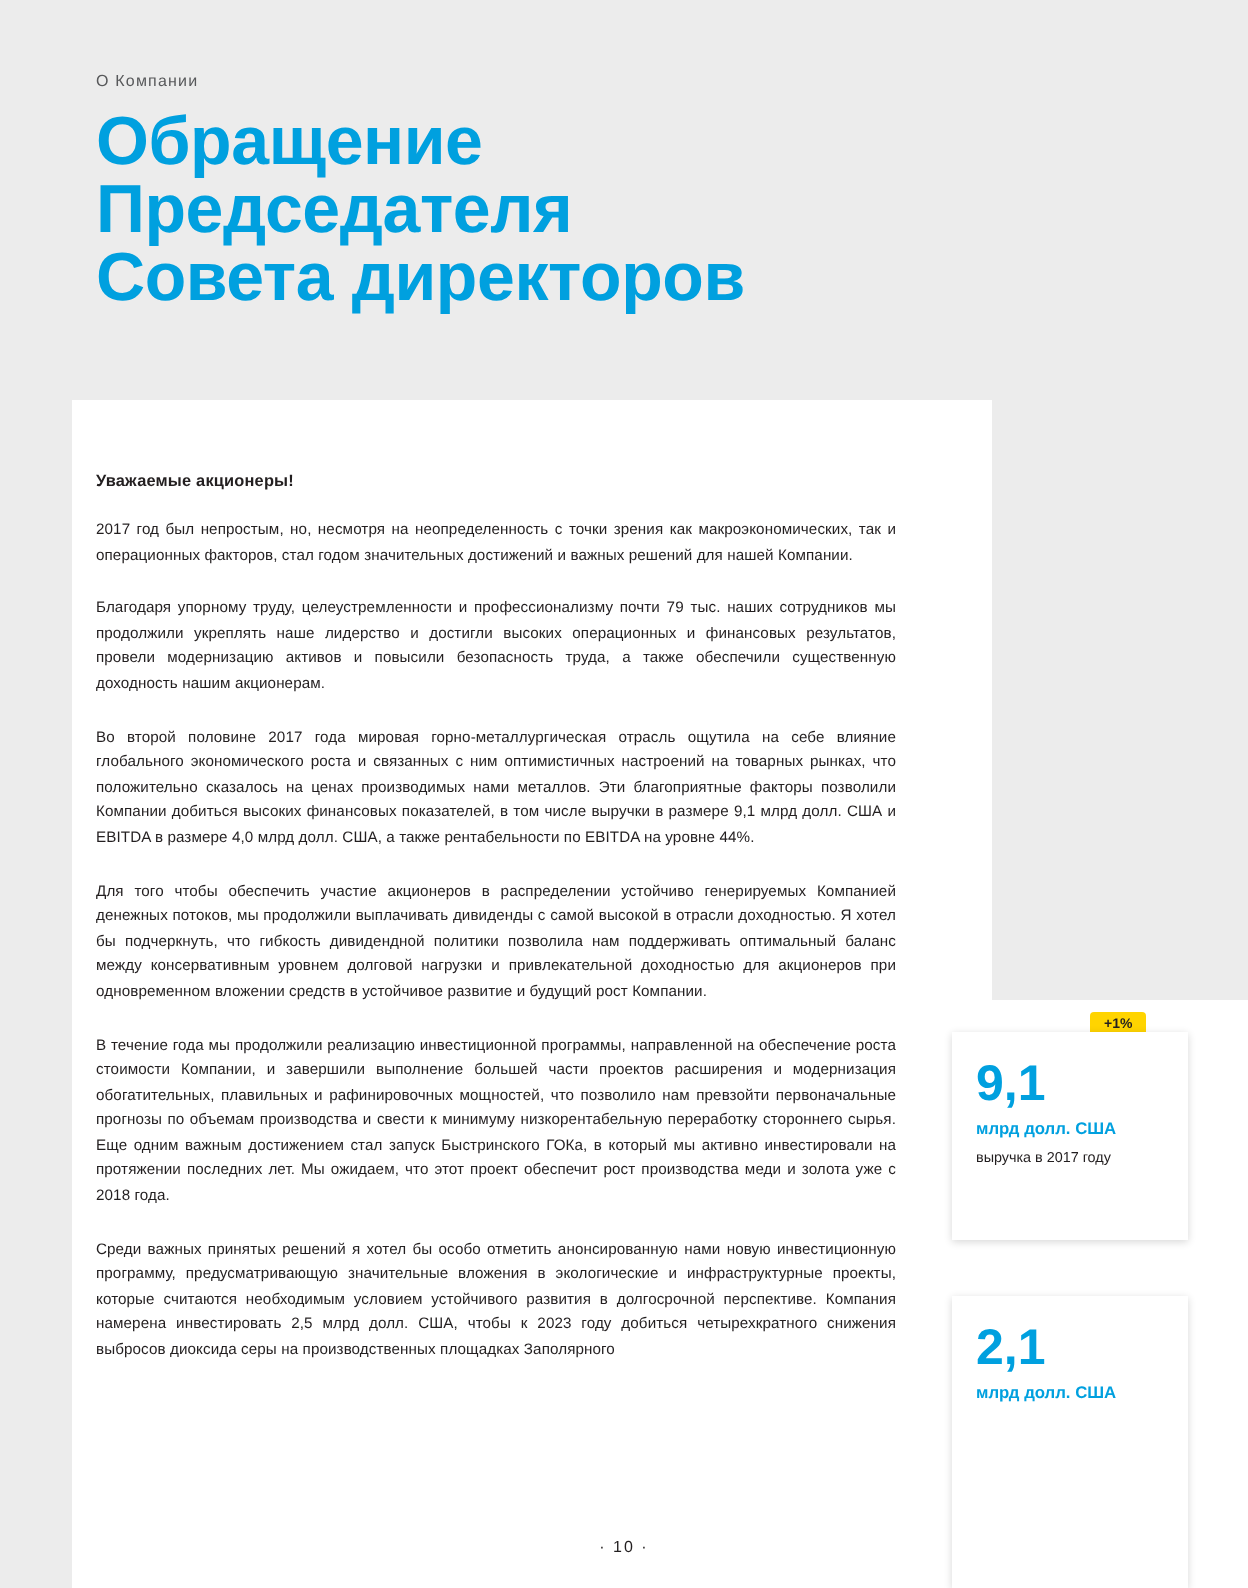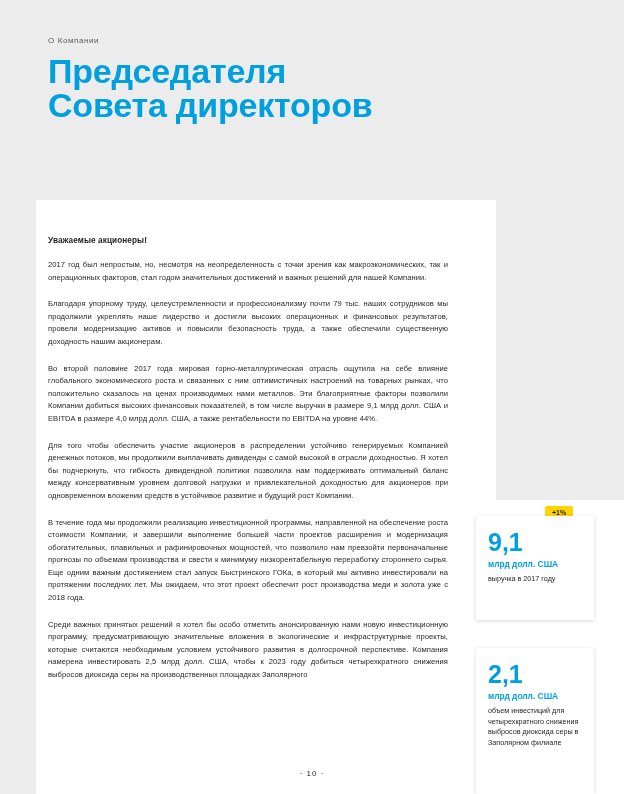--- a/index.html
+++ b/index.html
@@ -181,20 +181,21 @@
 
   <div class="header-band"></div>
   <div class="left-band"></div>
   <div class="right-band"></div>
   <div class="right-band-lower"></div>
   <div class="content-panel"></div>
 
   <div class="eyebrow">О Компании</div>
 
   <div class="title">
+    <span class="line">Обращение</span>
     <span class="line">Председателя</span>
     <span class="line">Совета директоров</span>
   </div>
 
   <div class="body-col">
     <p class="salutation">Уважаемые акционеры!</p>
     <p class="para">2017 год был непростым, но, несмотря на неопределенность с точки зрения как макроэкономических, так и операционных факторов, стал годом значительных достижений и важных решений для нашей Компании.</p>
     <p class="para">Благодаря упорному труду, целеустремленности и профессионализму почти 79 тыс. наших сотрудников мы продолжили укреплять наше лидерство и достигли высоких операционных и финансовых результатов, провели модернизацию активов и повысили безопасность труда, а также обеспечили существенную доходность нашим акционерам.</p>
     <p class="para">Во второй половине 2017 года мировая горно-металлургическая отрасль ощутила на себе влияние глобального экономического роста и связанных с ним оптимистичных настроений на товарных рынках, что положительно сказалось на ценах производимых нами металлов. Эти благоприятные факторы позволили Компании добиться высоких финансовых показателей, в том числе выручки в размере 9,1 млрд долл. США и EBITDA в размере 4,0 млрд долл. США, а также рентабельности по EBITDA на уровне 44%.</p>
     <p class="para">Для того чтобы обеспечить участие акционеров в распределении устойчиво генерируемых Компанией денежных потоков, мы продолжили выплачивать дивиденды с самой высокой в отрасли доходностью. Я хотел бы подчеркнуть, что гибкость дивидендной политики позволила нам поддерживать оптимальный баланс между консервативным уровнем долговой нагрузки и привлекательной доходностью для акционеров при одновременном вложении средств в устойчивое развитие и будущий рост Компании.</p>
@@ -206,18 +207,17 @@
 
   <div class="kpi-card first">
     <div class="kpi-value">9,1</div>
     <div class="kpi-unit">млрд долл. США</div>
     <div class="kpi-desc">выручка в 2017 году</div>
   </div>
 
   <div class="kpi-card second">
     <div class="kpi-value">2,1</div>
     <div class="kpi-unit">млрд долл. США</div>
-    <div class="kpi-desc">объем инвестиций для четырехкратного снижения выбросов диоксида серы в Заполярном филиале</div>
   </div>
 
   <div class="footer">·  10  ·</div>
 
 </div>
 
 </body></html>

